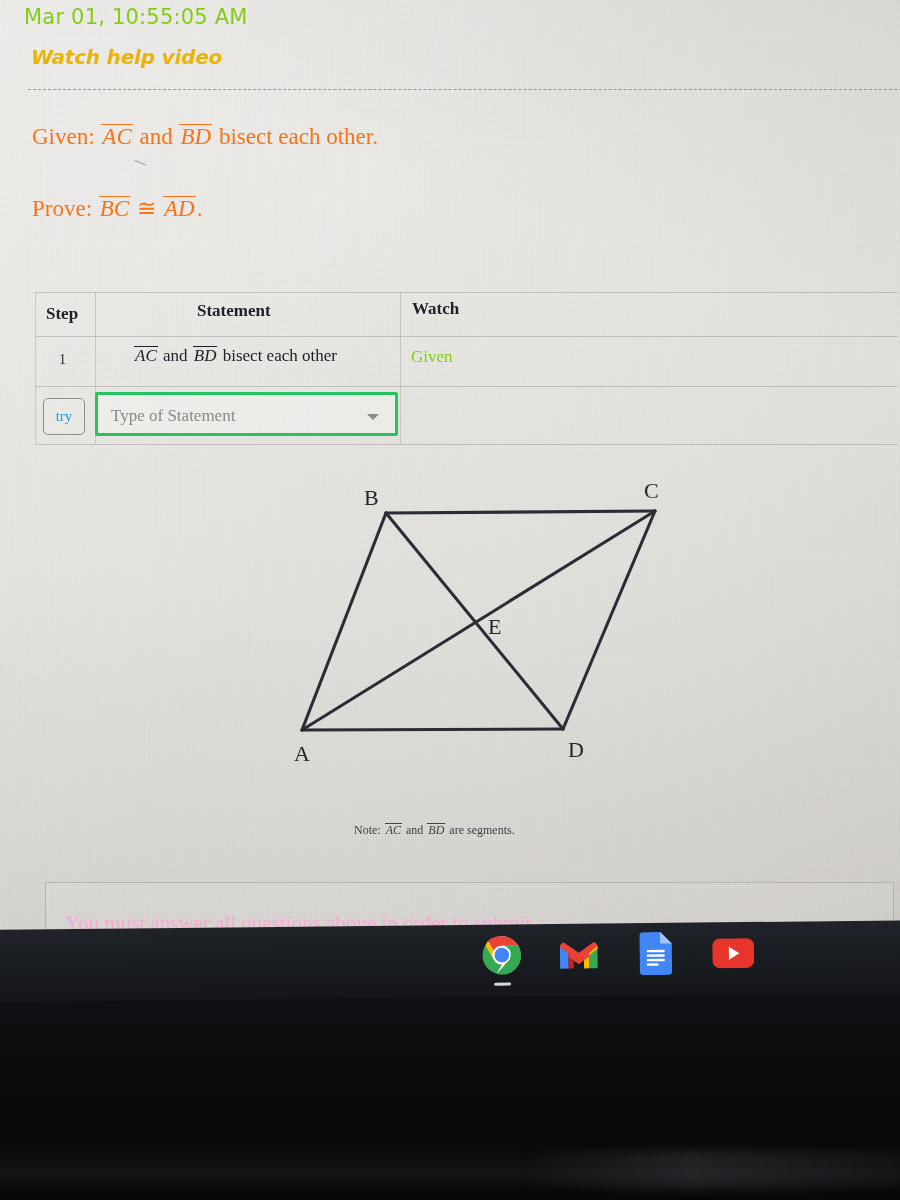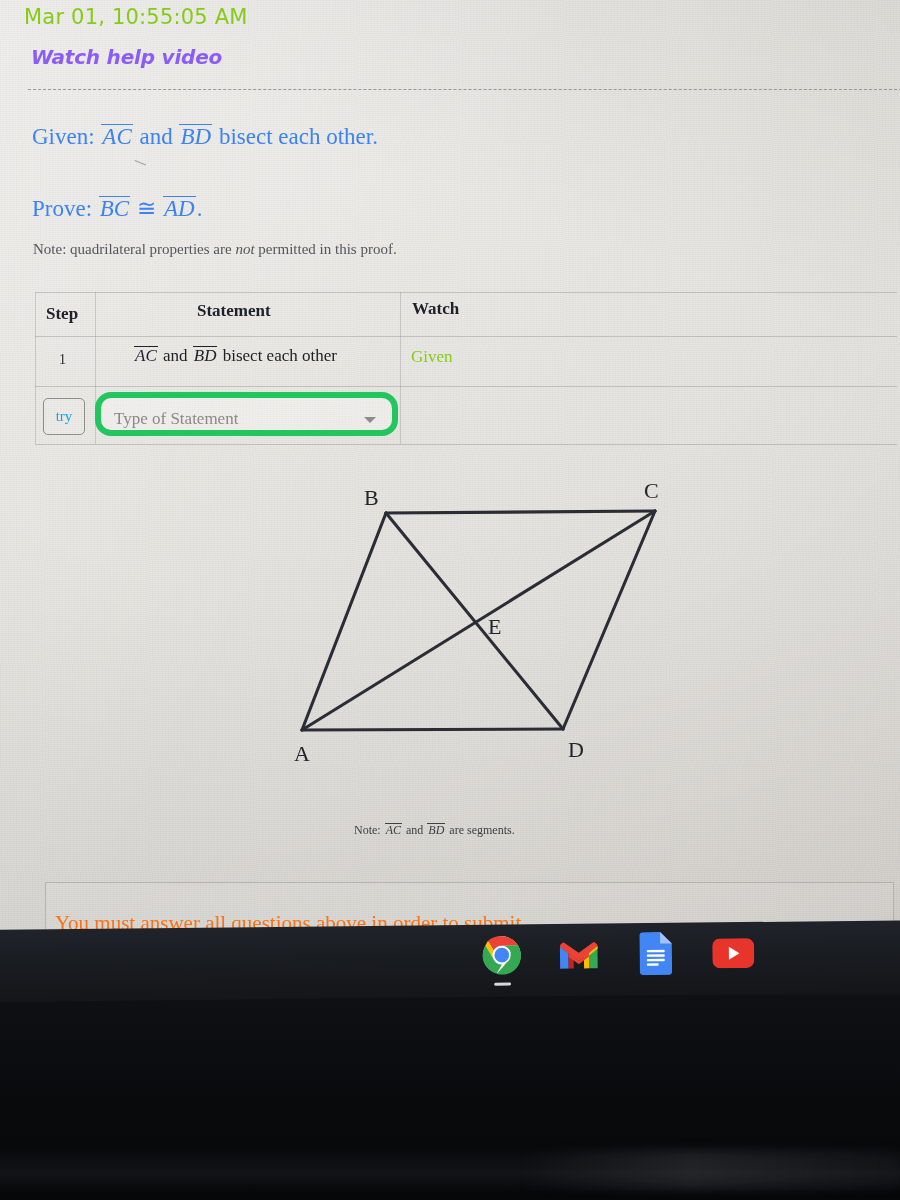--- a/index.html
+++ b/index.html
@@ -83,39 +83,39 @@
   
   #watch-help-video {
     position: absolute;
     left: 21px;
     top: 31px;
     font-family: "DejaVu Sans", sans-serif;
     font-size: 20px;
     font-style: italic;
     font-weight: 600;
     letter-spacing: -0.2px;
-    color: #8b5cf6;
+    color: #eab308;
     white-space: nowrap;
   }
 
   
   #top-divider {
     position: absolute;
     left: 18px;
     top: 75px;
     width: 884px;
     height: 1px;
     border-top: 1px dashed #8d8b89;
     opacity: 0.85;
   }
 
   
   .prose {
     position: absolute;
-    color: #3b82f6;
+    color: #f97316;
     white-space: nowrap;
   }
   #given-line {
     left: 22px;
     top: 110px;
     font-size: 23px;
   }
   #prove-line {
     left: 22px;
     top: 181px;
@@ -228,22 +228,22 @@
     box-sizing: border-box;
   }
 
   
   #statement-type-select {
     position: absolute;
     left: 60px;
     top: 100px;
     width: 303px;
     height: 44px;
-    border: 6px solid #22c55e;
-    border-radius: 16px;
+    border: 3px solid #22c55e;
+    border-radius: 2px;
     background: rgba(255,255,255,0.30);
     box-sizing: border-box;
   }
   #statement-type-placeholder {
     position: absolute;
     left: 13px;
     top: 11px;
     font-size: 17px;
     color: #8a8986;
     white-space: nowrap;
@@ -284,24 +284,24 @@
     top: 868px;
     width: 849px;
     height: 74px;
     border: 1px solid rgba(150,148,146,0.5);
     border-bottom: none;
     box-sizing: border-box;
     background: rgba(255,255,255,0.07);
   }
   #submit-warning-text {
     position: absolute;
-    left: 9px;
+    left: 19px;
     top: 28px;
     font-size: 21px;
-    color: #f97316;
+    color: #f9a8d4;
     white-space: nowrap;
   }
 
   
   #taskbar {
     position: absolute;
     left: -12px;
     top: 930px;
     width: 930px;
     height: 72px;
@@ -389,23 +389,20 @@
 
     <div id="stray-mark"></div>
 
     <div class="prose" id="prove-line">
       <span>Prove:</span>
       <span class="seg">BC</span>
       <span>≅</span>
       <span class="seg">AD</span><span>.</span>
     </div>
 
-    <div class="prose" id="note-line">
-      <span>Note: quadrilateral properties are </span><span class="ital">not</span><span> permitted in this proof.</span>
-    </div>
 
     <div id="proof-table">
       <div class="tbl-hline" style="top:0px;"></div>
       <div class="tbl-hline" style="top:44px;"></div>
       <div class="tbl-hline" style="top:94px;"></div>
       <div class="tbl-hline" style="top:152px;"></div>
       <div class="tbl-vline" style="left:0px;"></div>
       <div class="tbl-vline" style="left:60px;"></div>
       <div class="tbl-vline" style="left:365px;"></div>
 

